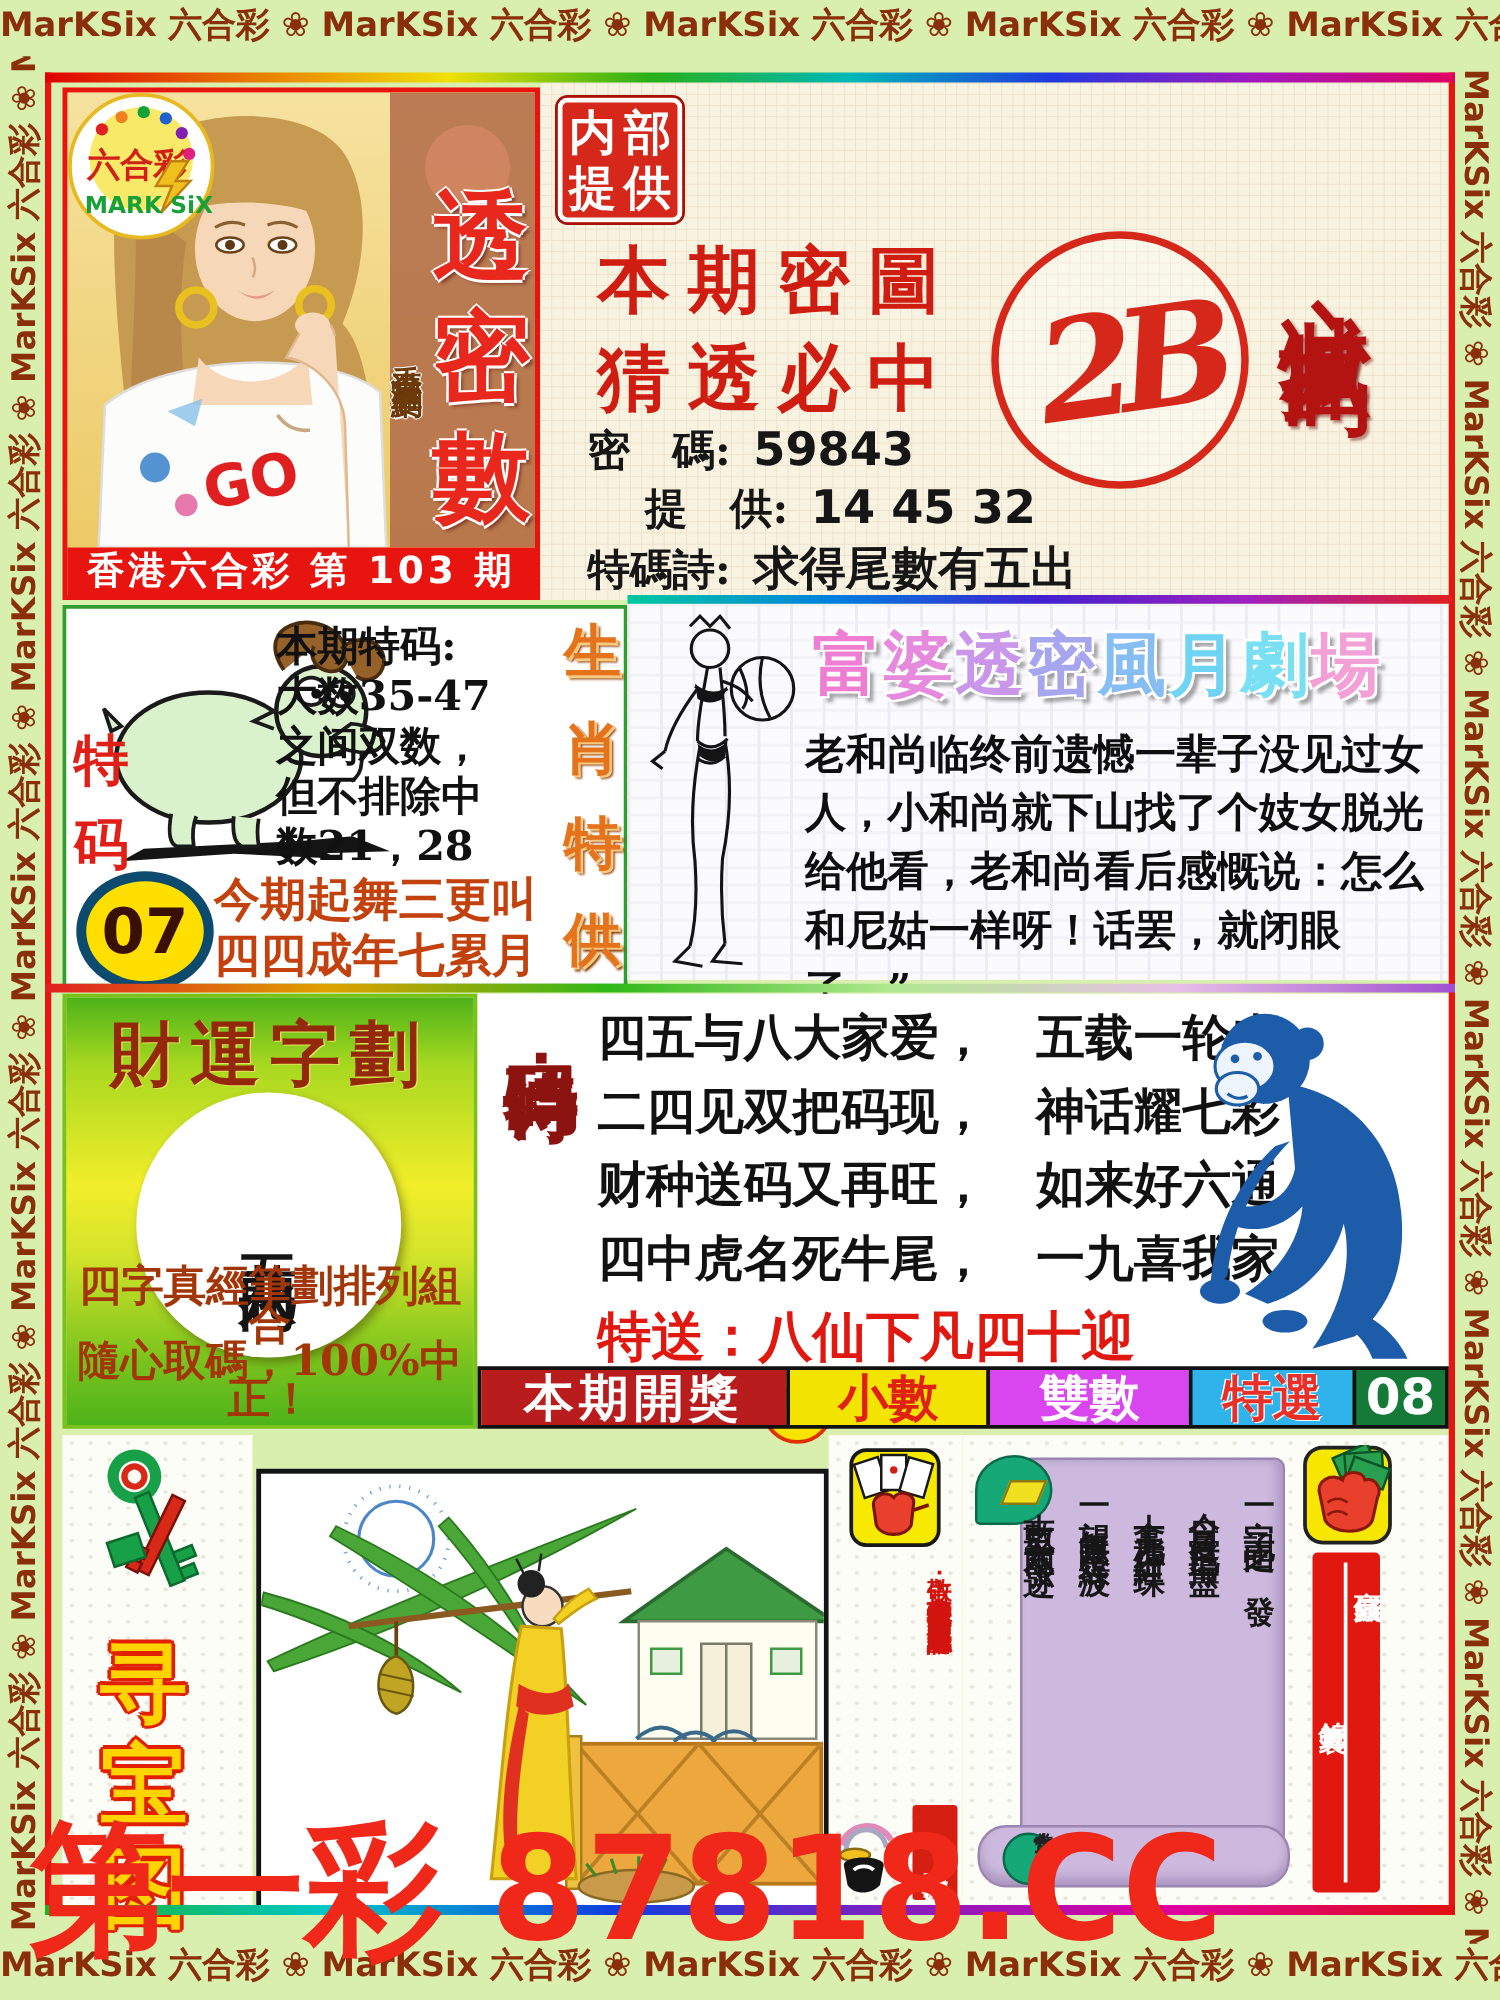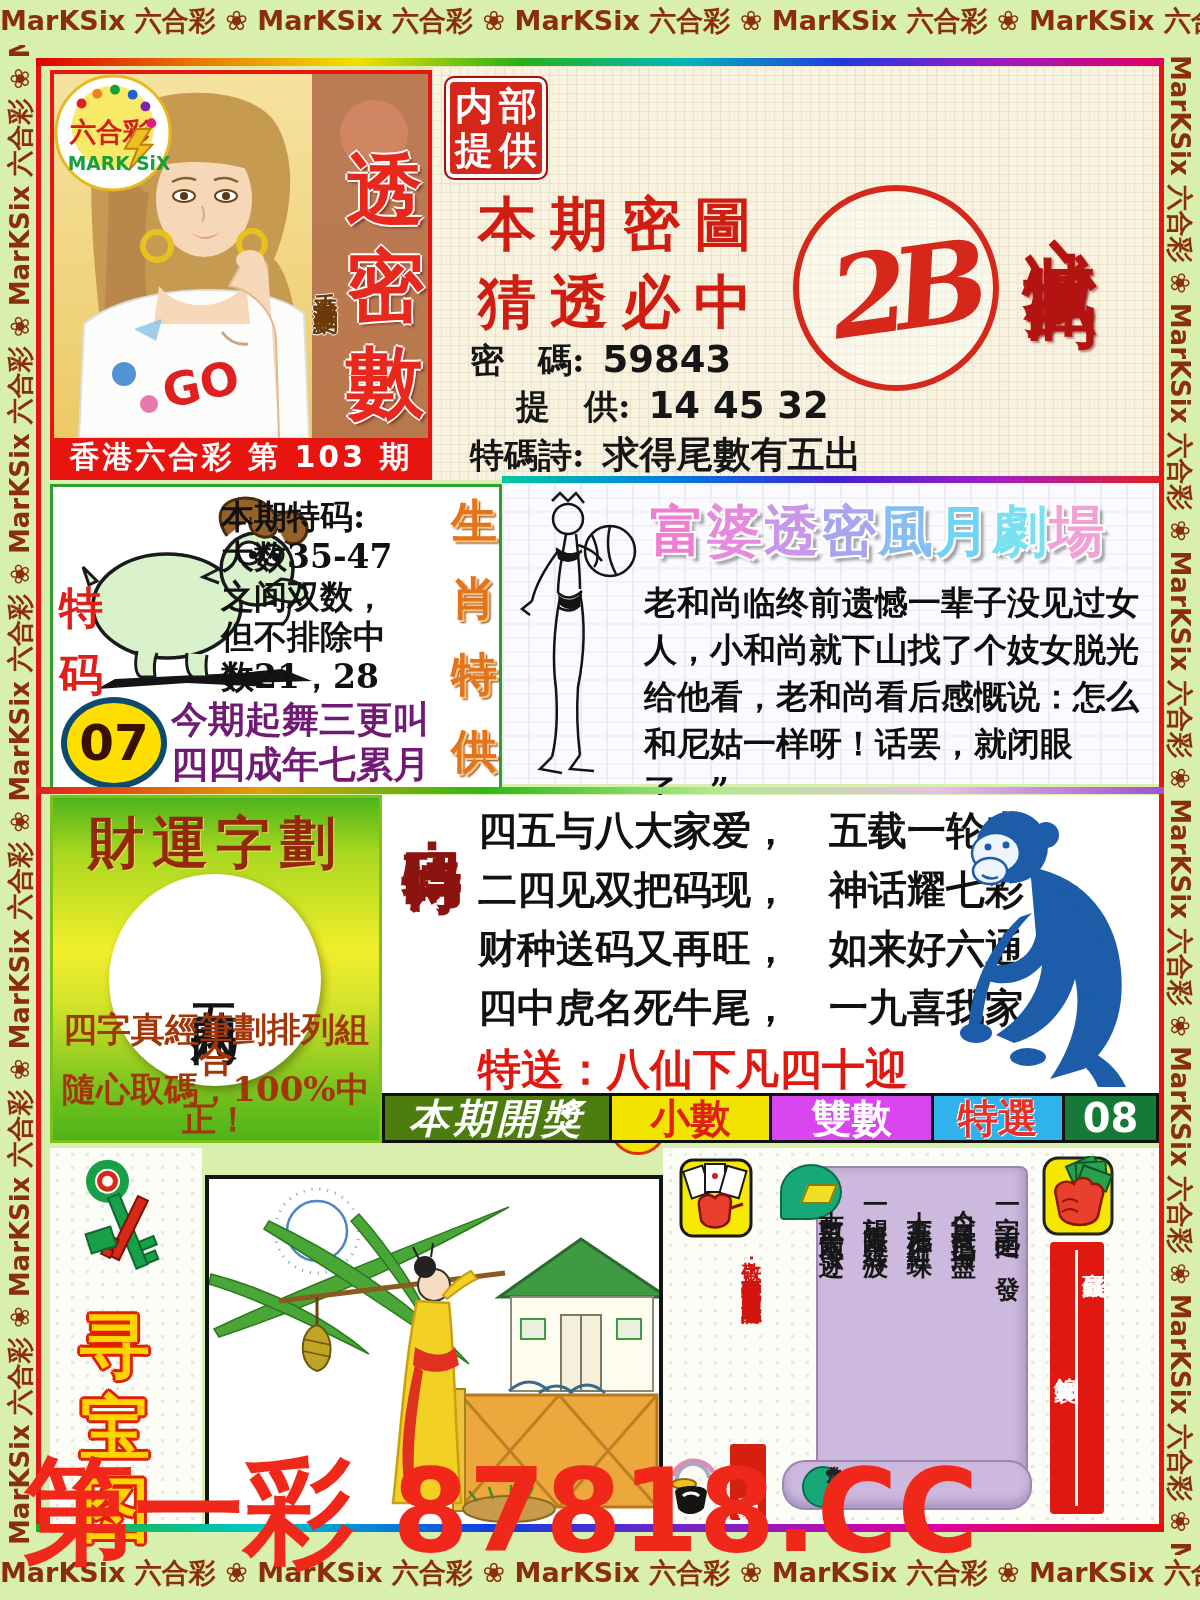--- a/index.html
+++ b/index.html
@@ -51,26 +51,26 @@
   .sigcircle{position:absolute;left:356px;top:114px;width:216px;height:216px;}
   .xincheng{position:absolute;right:50px;top:112px;writing-mode:vertical-rl;text-orientation:upright;
         font-family:"DejaVu Serif",serif;font-weight:bold;font-size:72px;letter-spacing:16px;color:#b31412;
         text-shadow:2px 2px 2px rgba(110,10,10,.45);}
   
   .zodiac-panel{position:absolute;left:50px;top:484px;width:446px;height:300px;
         background:#fff;border:3px solid #2f9e2f;}
   .teuma{position:absolute;left:6px;top:92px;display:flex;flex-direction:column;gap:8px;}
   .teuma span{font-family:"DejaVu Serif",serif;font-weight:bold;font-size:44px;color:#e02018;}
   .badge07{position:absolute;left:8px;top:210px;width:94px;height:80px;background:#ffdf00;
-        border:6px solid #0c4a6e;border-radius:50%;display:flex;align-items:center;justify-content:center;
+        border:8px solid #0c4a6e;border-radius:50%;display:flex;align-items:center;justify-content:center;
         font-weight:bold;font-size:50px;color:#3a1004;}
   .zodiac-tip{position:absolute;left:168px;top:10px;width:250px;font-family:"DejaVu Serif",serif;
         font-weight:bold;font-size:33px;line-height:40px;color:#111;}
   .zodiac-verse{position:absolute;left:118px;top:210px;width:330px;font-family:"DejaVu Serif",serif;
-        font-weight:bold;font-size:37px;line-height:45px;color:#701a75;white-space:nowrap;}
+        font-weight:bold;font-size:37px;line-height:45px;color:#c2410c;white-space:nowrap;}
   .shengxiao{position:absolute;right:2px;top:4px;height:292px;display:flex;flex-direction:column;justify-content:space-between;}
   .shengxiao span{font-family:"DejaVu Serif",serif;font-weight:bold;font-size:46px;color:#e4731c;
         text-shadow:2px 2px 0 #f8c880,3px 3px 2px #8a3c00;}
   .goat-svg{position:absolute;left:14px;top:4px;}
   
   .joke-panel{position:absolute;left:502px;top:483px;width:657px;height:301px;background:#fbfbff;
       background-image:linear-gradient(90deg,#ececf4 2px,transparent 2px),linear-gradient(#f2f2f8 2px,transparent 2px);
       background-size:26px 14px;}
   .joke-title{position:absolute;left:148px;top:12px;white-space:nowrap;}
   .joke-title span{font-family:"DejaVu Serif",serif;font-weight:bold;font-size:55px;letter-spacing:2px;
@@ -104,21 +104,21 @@
   .provide-line .lab{font-family:"DejaVu Serif",serif;}
   .circ26{display:inline-flex;align-items:center;justify-content:center;width:52px;height:52px;
       border-radius:50%;background:#f8e400;border:3px solid #e03000;margin:0 8px;vertical-align:-8px;}
   .provide-rest{letter-spacing:4px;}
   .monkey-svg{position:absolute;right:2px;top:0px;}
   .result-bar{position:absolute;left:0;bottom:0;width:777px;height:50px;display:flex;
       border:3px solid #111;box-sizing:border-box;z-index:6;}
   .result-bar>div{display:flex;align-items:center;justify-content:center;font-weight:bold;font-size:40px;
       border-left:3px solid #111;box-sizing:border-box;}
   .result-bar>div:first-child{border-left:none;}
-  .cell-open{width:224px;background:#4d7c0f;color:#fff;letter-spacing:4px;font-style:italic;}
+  .cell-open{width:244px;background:#b91c1c;color:#fff;letter-spacing:4px;}
   .cell-small{width:160px;background:#f2e400;color:#e02010;}
   .cell-double{width:162px;background:#d946ef;color:#fff;}
   .cell-special{width:131px;background:#2fb3ea;color:#e83028;text-shadow:1px 1px 0 #fff,-1px -1px 0 #fff;}
   .cell-number{flex:1;background:#157a38;color:#fff;}
   
   .squig{background-color:#fdfdf8;background-image:radial-gradient(#e6e6da 1.5px,transparent 2px);background-size:15px 13px;}
   .treasure-panel{position:absolute;left:50px;top:1148px;width:152px;height:377px;}
   .keys-svg{position:absolute;left:16px;top:4px;}
   .xunbao{position:absolute;left:30px;top:162px;display:flex;flex-direction:column;gap:10px;}
   .xunbao span{font-family:"DejaVu Serif",serif;font-weight:bold;font-size:70px;line-height:72px;color:#ffd400;

